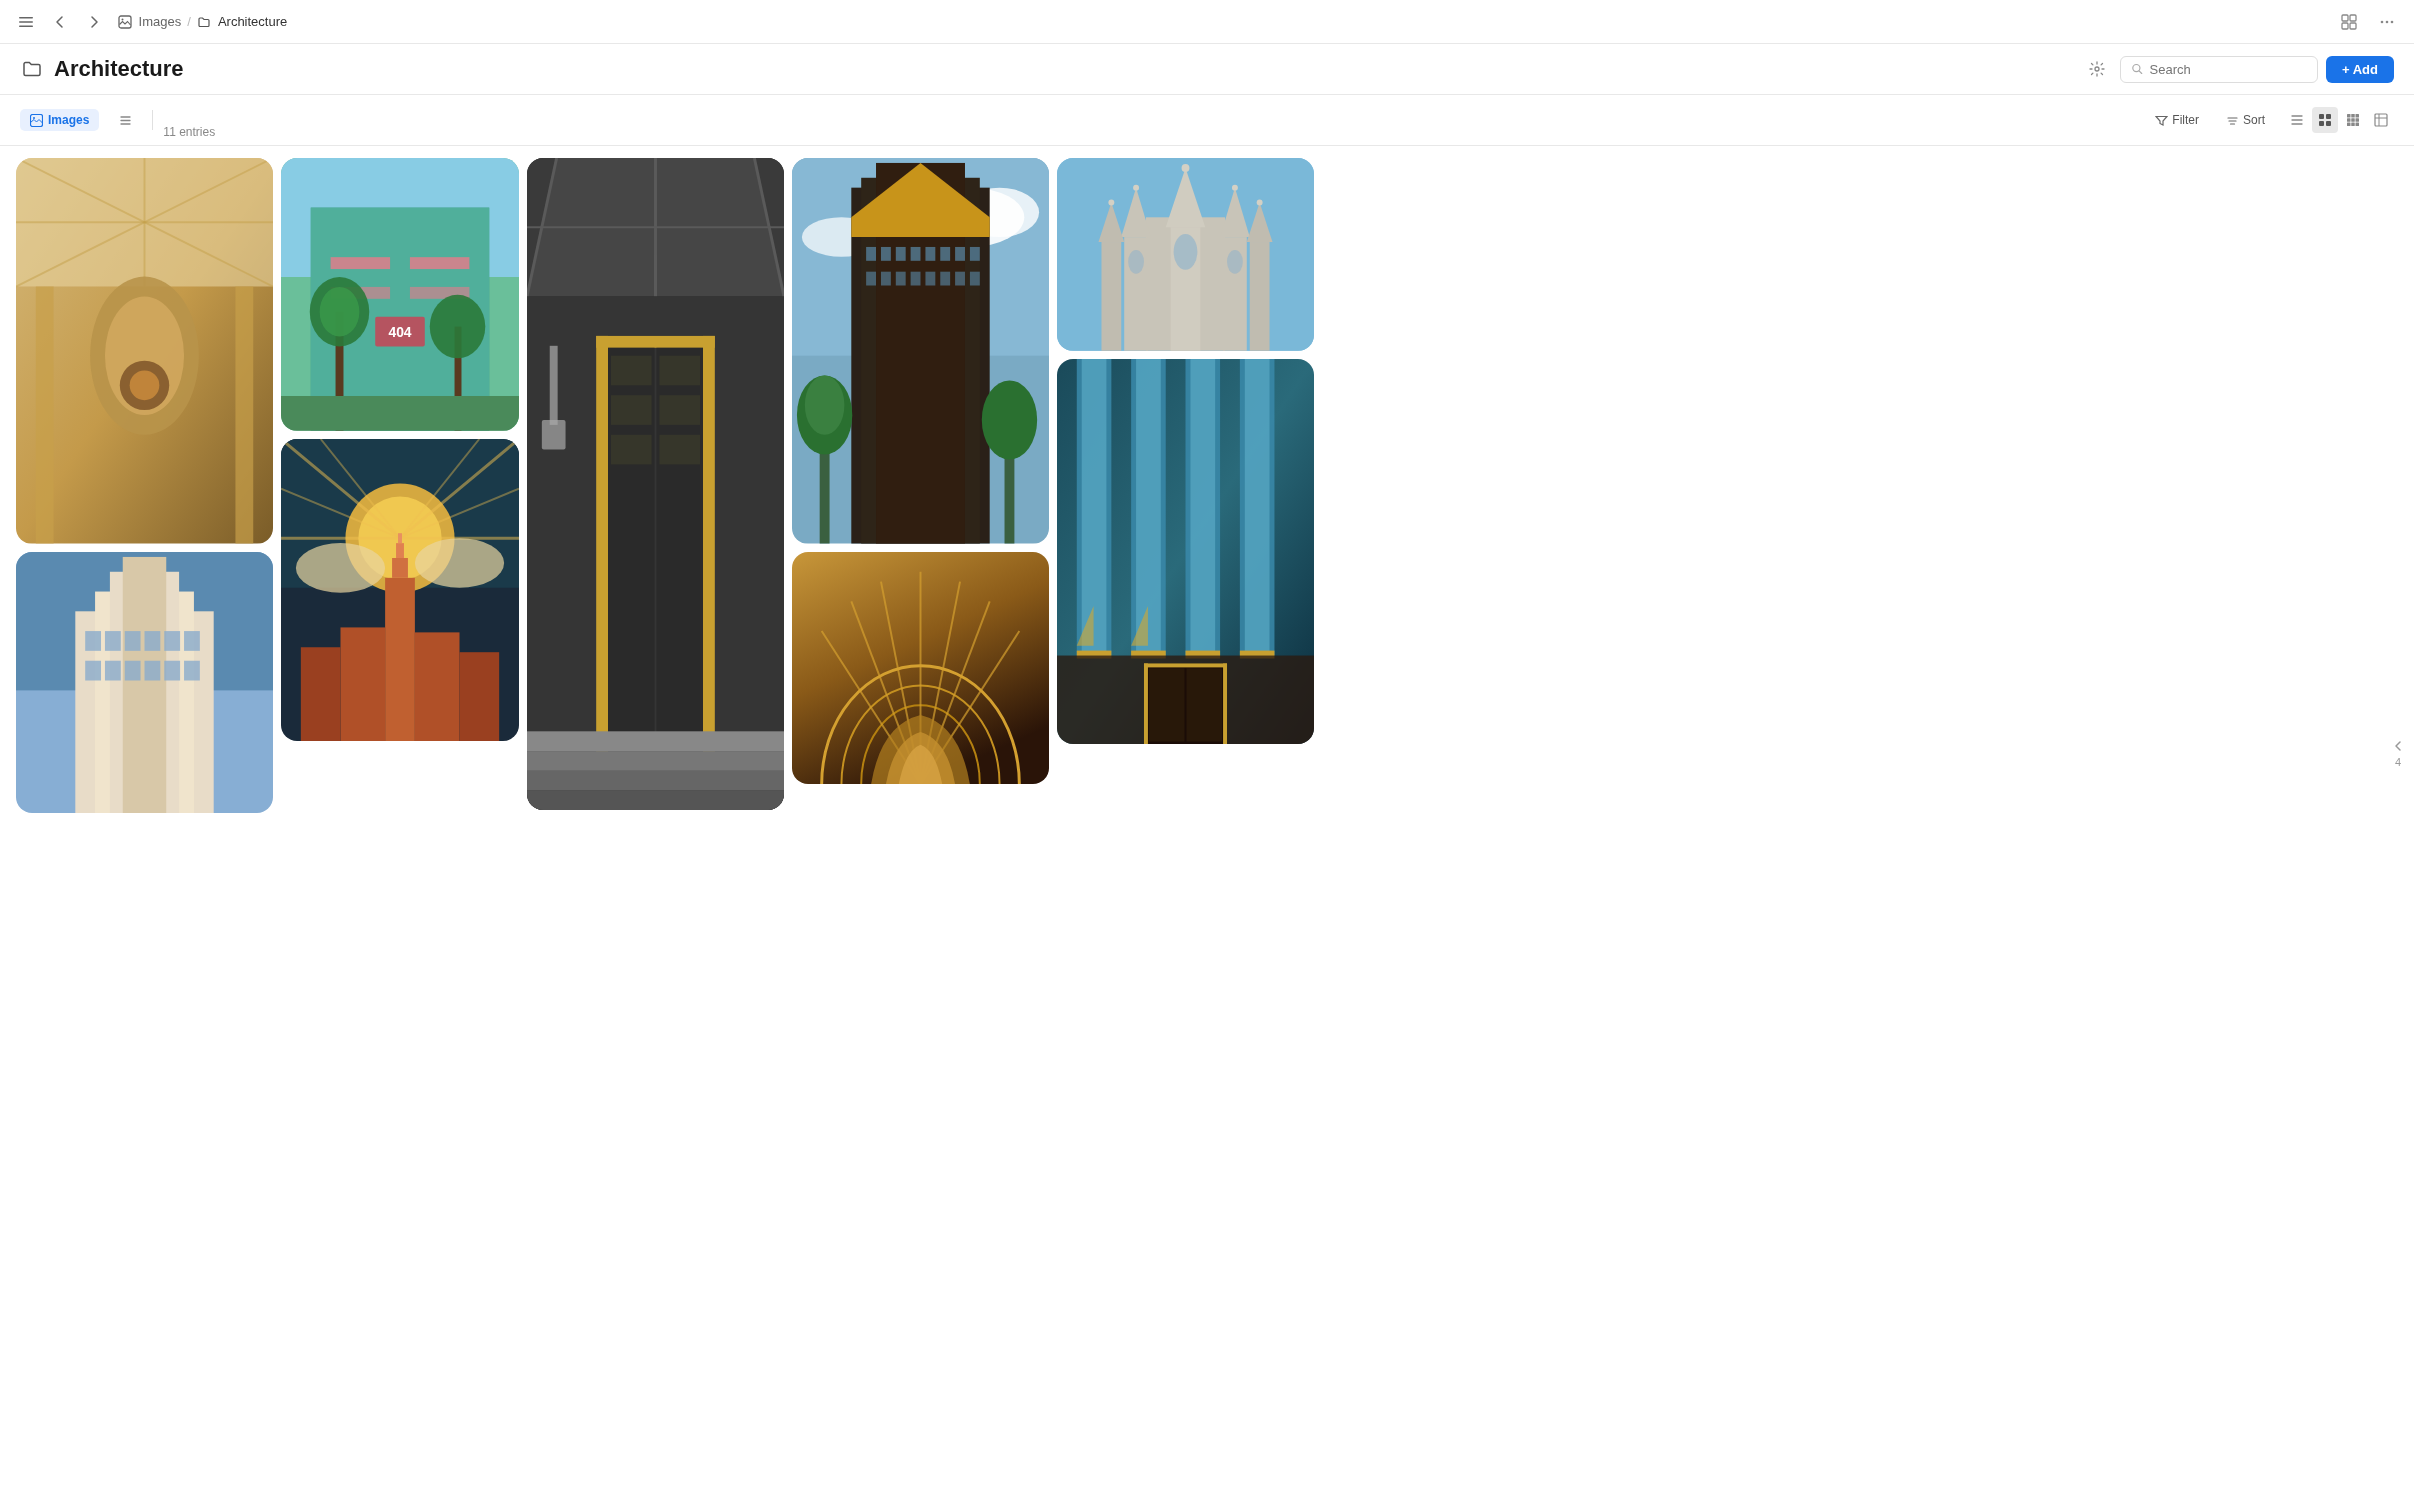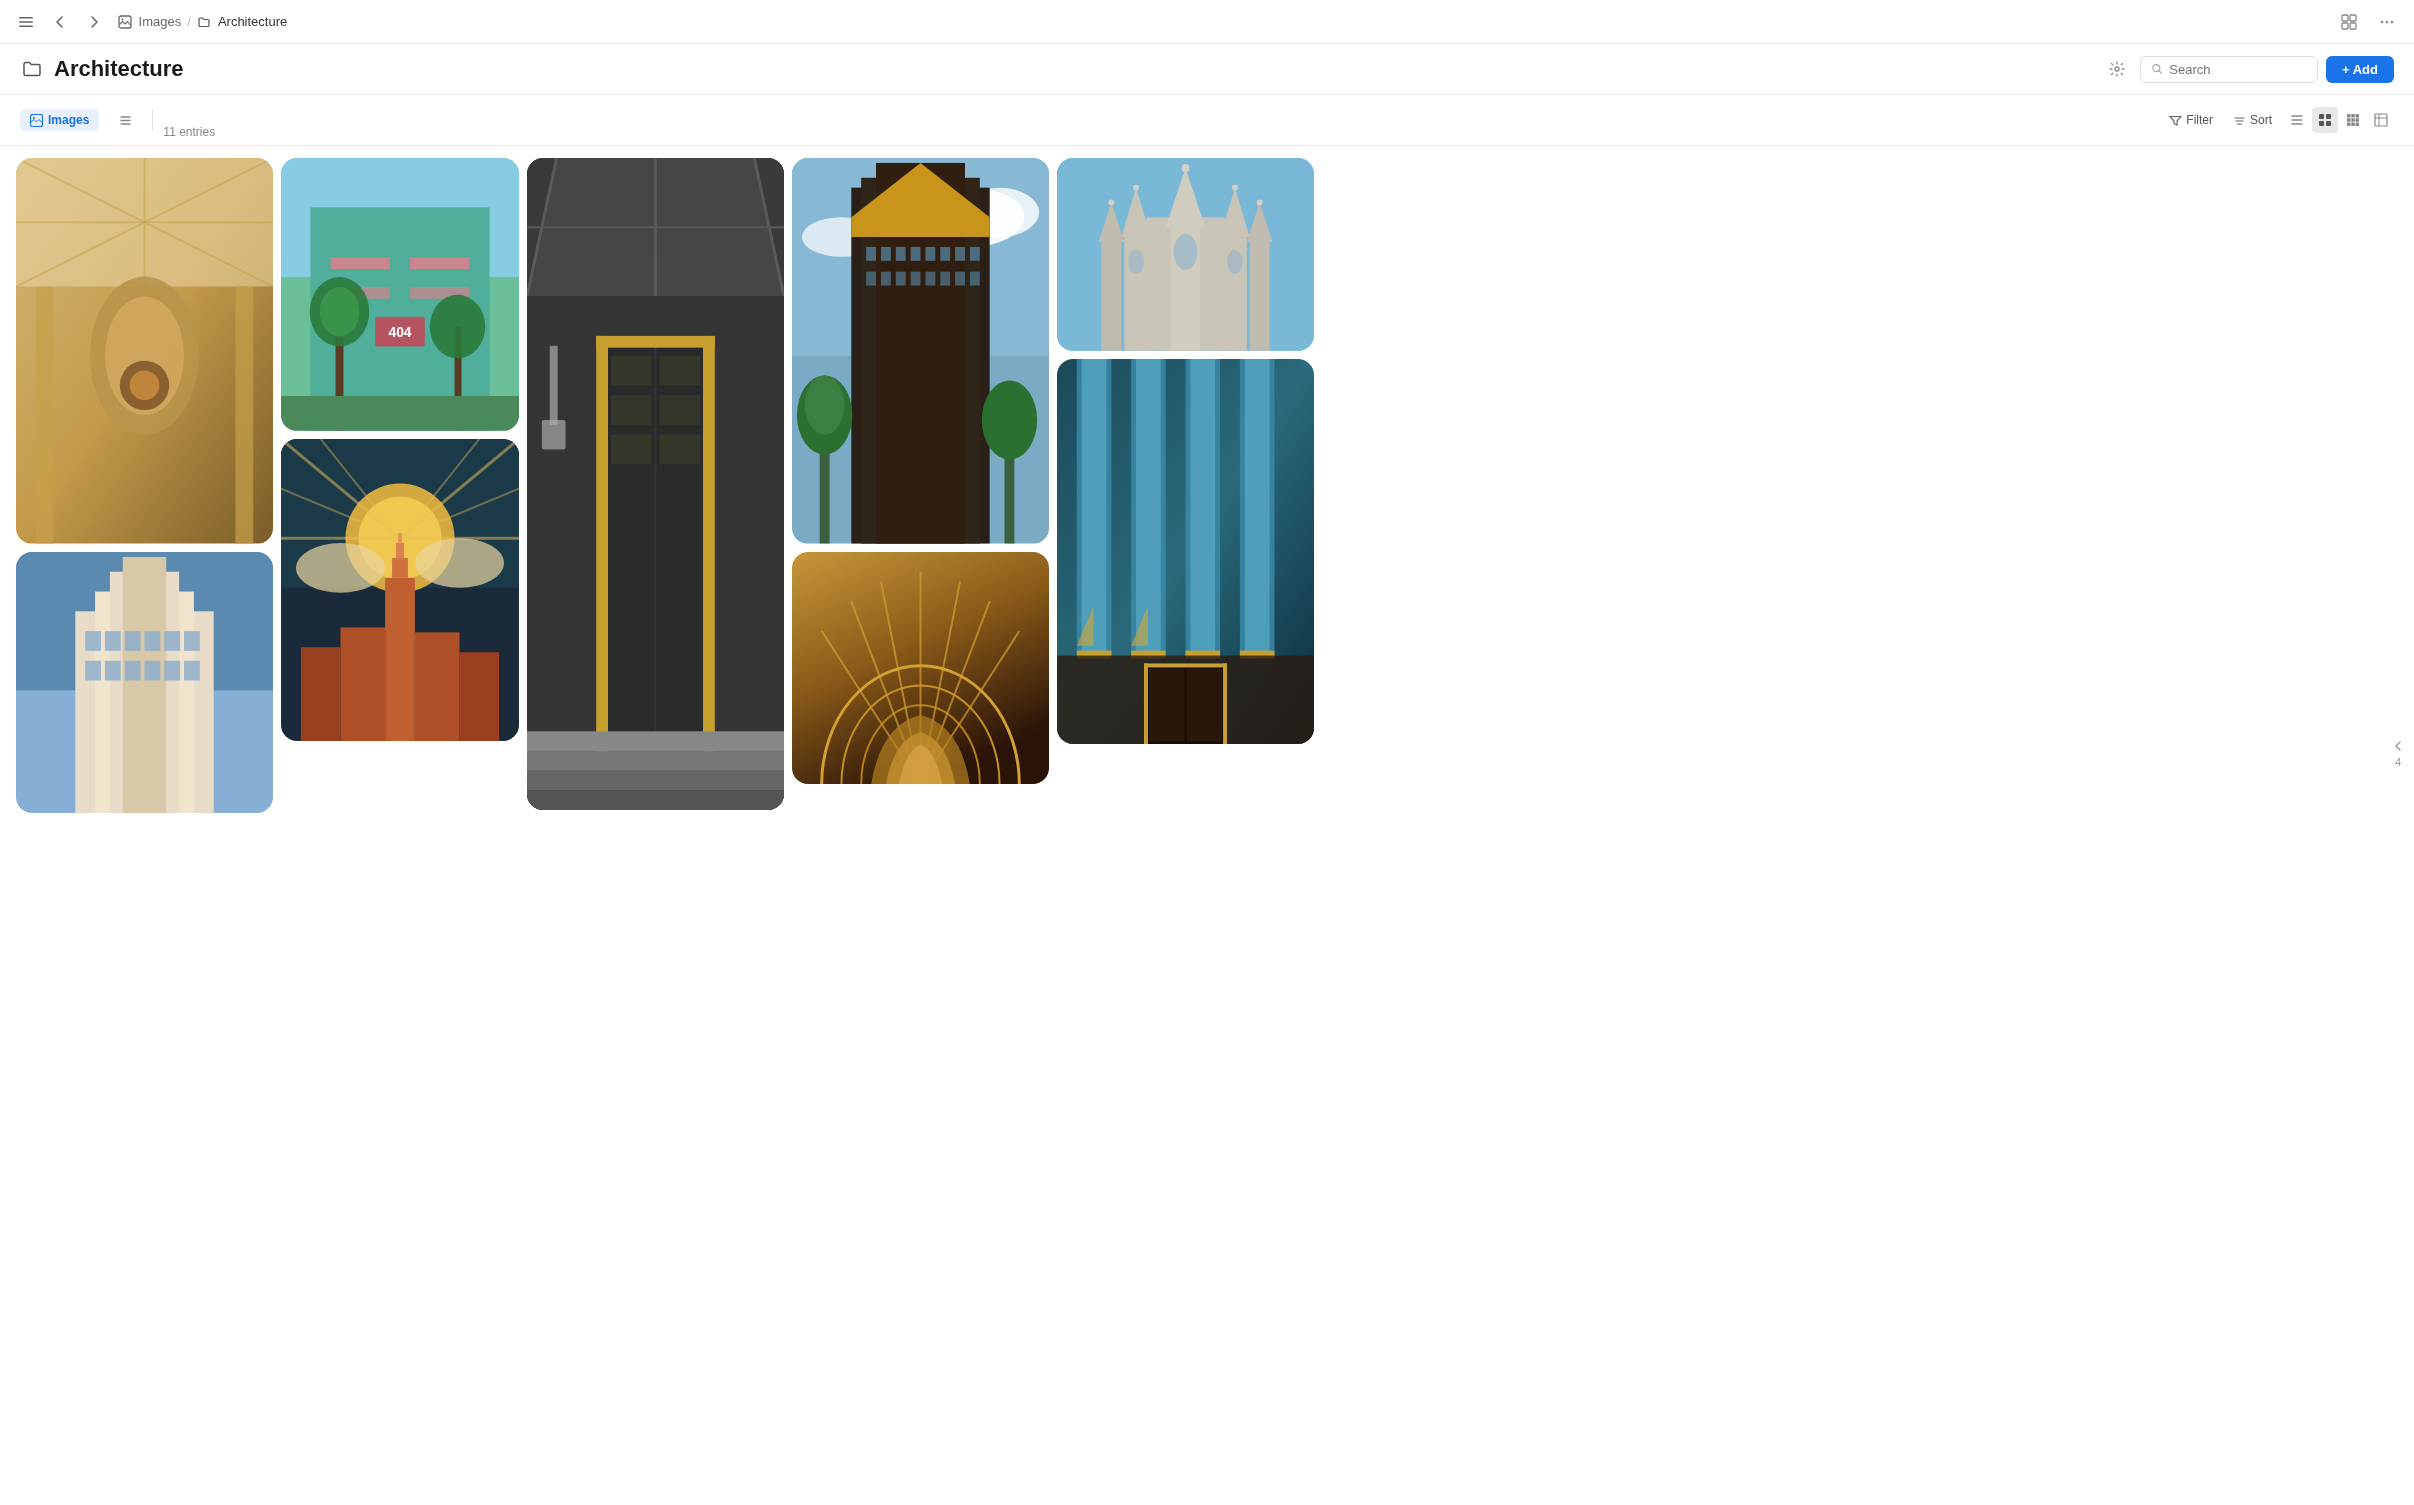--- a/index.html
+++ b/index.html
@@ -24,21 +24,21 @@
     
     .page-header {
       display: flex; align-items: center; padding: 10px 20px 10px 20px;
       border-bottom: 1px solid #e8e8e8; gap: 10px; background: #fff;
     }
     .page-title-icon { width: 24px; height: 24px; display: flex; align-items: center; justify-content: center; }
     .page-title { font-size: 22px; font-weight: 700; color: #1a1a1a; flex: 1; }
     .header-actions { display: flex; align-items: center; gap: 8px; }
     .search-box {
       display: flex; align-items: center; gap: 6px; border: 1px solid #ddd; border-radius: 6px;
-      padding: 5px 10px; width: 178px; background: #fff;
+      padding: 5px 10px; width: 198px; background: #fff;
     }
     .search-box input { border: none; outline: none; font-size: 13px; width: 100%; color: #333; }
     .add-btn {
       display: flex; align-items: center; gap: 5px; background: #1a73e8; color: #fff;
       border: none; border-radius: 6px; padding: 6px 16px; font-size: 13px; font-weight: 600;
       cursor: pointer;
     }
 
     
     .toolbar {
@@ -47,21 +47,21 @@
     }
     .view-tab {
       display: flex; align-items: center; gap: 5px; padding: 4px 10px;
       border-radius: 5px; font-size: 12px; cursor: pointer; border: none; background: transparent;
     }
     .view-tab.active { background: #e8f0fe; color: #1a73e8; font-weight: 600; }
     .view-tab:not(.active) { color: #666; }
     .separator { width: 1px; height: 20px; background: #e0e0e0; }
     .entries-count { font-size: 12px; color: #888; margin-top: 24px; }
     .toolbar-spacer { flex: 1; }
-    .toolbar-right { display: flex; align-items: center; gap: 4px; }
+    .toolbar-right { display: flex; align-items: center; gap: 11px; }
     .toolbar-btn {
       display: flex; align-items: center; gap: 4px; padding: 4px 8px;
       border: none; background: transparent; border-radius: 4px; cursor: pointer; font-size: 12px; color: #555;
     }
     .view-mode-icons { display: flex; align-items: center; gap: 2px; }
     .view-mode-btn {
       width: 26px; height: 26px; display: flex; align-items: center; justify-content: center;
       border-radius: 4px; cursor: pointer; border: none; background: transparent; color: #666;
     }
     .view-mode-btn.active { background: #e8e8e8; color: #333; }

